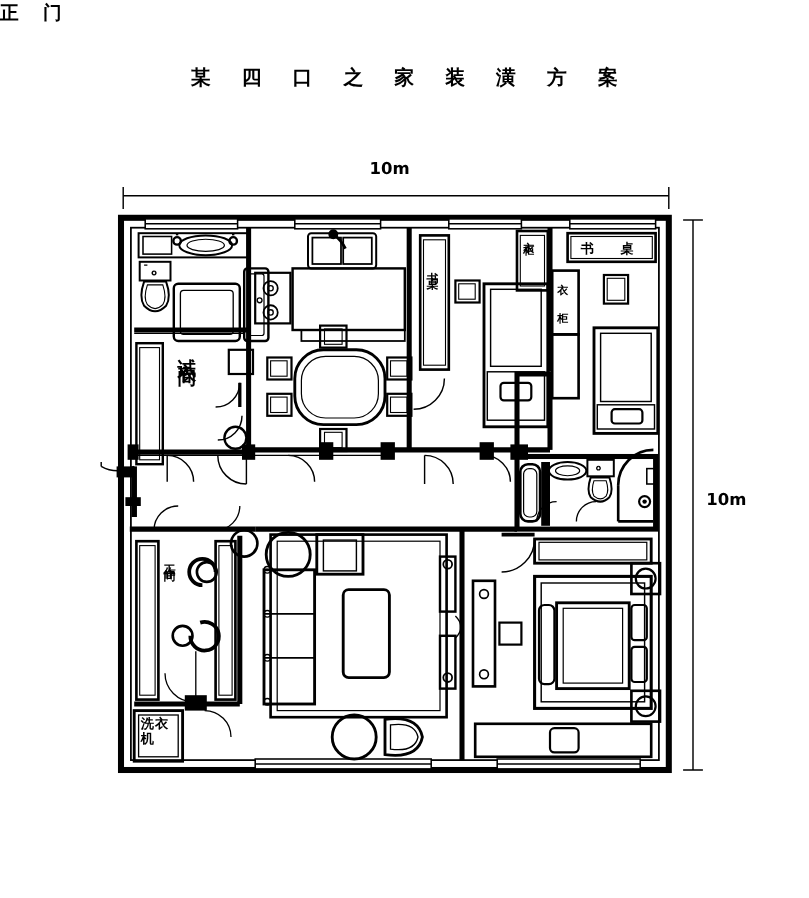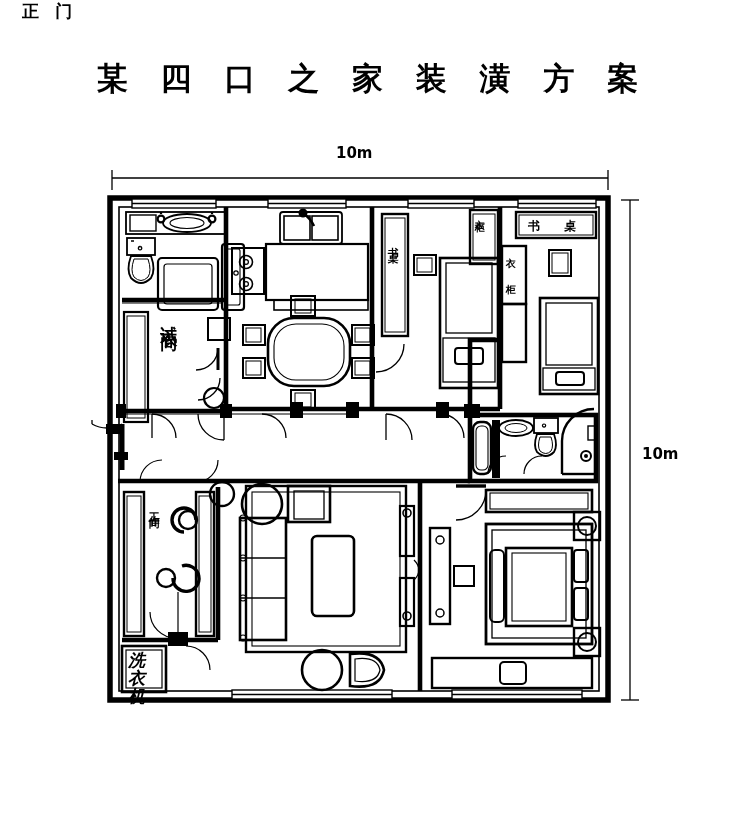--- a/index.html
+++ b/index.html
@@ -2,37 +2,37 @@
 <html><head>
 <meta charset="utf-8">
 <title>floorplan</title>
 <style>
   html,body{margin:0;padding:0;background:#ffffff;}
   body{width:735px;height:816px;position:relative;overflow:hidden;
        font-family:"DejaVu Sans","Liberation Sans",sans-serif;color:#000;}
   #stage{position:absolute;left:0;top:0;width:735px;height:816px;}
   .title{position:absolute;left:0;top:58px;width:735px;text-align:center;
          font-family:"DejaVu Serif","Liberation Serif",serif;
-         font-size:31px;font-weight:700;letter-spacing:11px;
+         font-size:18px;font-weight:700;letter-spacing:11px;
          text-indent:11px;white-space:nowrap;}
   .dim-label{position:absolute;font-size:15px;font-weight:700;
              font-family:"DejaVu Sans","Liberation Sans",sans-serif;}
   #dim-top-label{left:336px;top:144px;}
   #dim-right-label{left:642px;top:445px;}
-  #entry-label{left:34px;top:448px;font-family:Liberation Serif, serif;
-               font-size:17px;font-weight:700;letter-spacing:6px;margin-left:22px;}
+  #entry-label{left:34px;top:448px;font-family:Liberation Mono, monospace;
+               font-size:17px;font-weight:700;letter-spacing:6px;}
   .vlabel{position:absolute;font-family:"DejaVu Serif","Liberation Serif",serif;
           font-weight:700;line-height:1.02;text-align:center;
           writing-mode:vertical-rl;text-orientation:upright;}
   .hlabel{position:absolute;font-family:"DejaVu Serif","Liberation Serif",serif;
           font-weight:700;text-align:left;}
   #lbl-fitting{left:160px;top:312px;font-size:17px;letter-spacing:4px;}
   #lbl-work{left:148px;top:504px;font-size:11px;letter-spacing:2px;}
-  #lbl-washer{left:128px;top:652px;font-size:17px;letter-spacing:1px;width:26px;
-              writing-mode:horizontal-tb;line-height:1.05;font-style:italic;}
+  #lbl-washer{left:128px;top:652px;font-size:12px;letter-spacing:1px;width:26px;
+              writing-mode:horizontal-tb;line-height:1.05;}
   #lbl-desk-a{left:387px;top:238px;font-size:11px;letter-spacing:5px;}
   #lbl-ward-a{left:474px;top:212px;font-size:10px;letter-spacing:2px;}
   #lbl-ward-b{left:505px;top:250px;font-size:10px;letter-spacing:26px;}
   #lbl-desk-b{left:528px;top:218px;font-size:12px;letter-spacing:10px;
               writing-mode:horizontal-tb;}
   svg{position:absolute;left:0;top:0;}
 </style>
 </head>
 <body>
 

